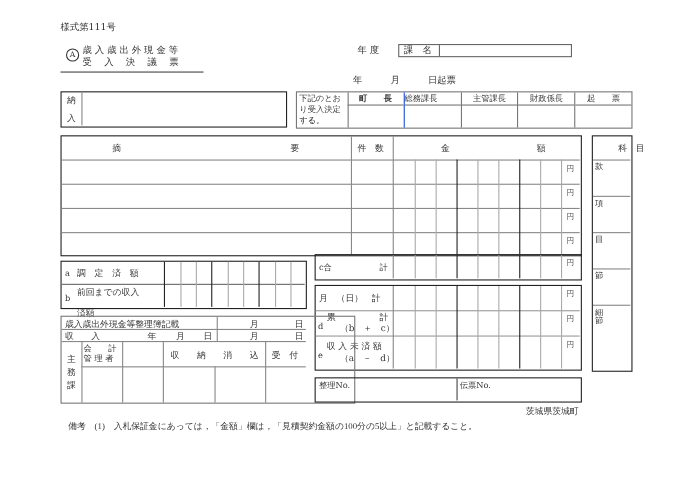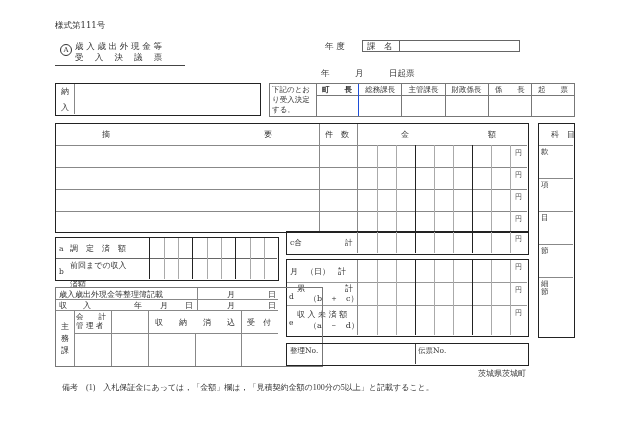--- a/index.html
+++ b/index.html
@@ -44,30 +44,27 @@
   <div class="abs" style="left:0;top:0;width:46px;height:32px;border-right:1px solid #777;">
     <div class="t" style="left:2px;top:2px;font-size:7.5px;">下記のとお</div>
     <div class="t" style="left:2px;top:12px;font-size:7.5px;">り受入決定</div>
     <div class="t" style="left:2px;top:22px;font-size:7.5px;">する。</div>
   </div>
   <div class="abs" style="left:46px;top:0;width:258px;height:32px;display:flex;">
     <div style="flex:1;border-right:1px solid #1d4ed8;position:relative;font-weight:bold;">
         <div style="height:11px;border-bottom:1px solid #777;font-size:7.5px;text-align:center;line-height:11px;">町　　長</div>
       </div>
     <div style="flex:1;border-right:1px solid #777;">
-        <div style="height:11px;border-bottom:1px solid #777;font-size:7.5px;text-align:center;line-height:11px;">総務課長</div>
+        <div style="height:11px;border-bottom:1px solid #777;font-size:7.5px;text-align:left;line-height:11px;">総務課長</div>
       </div>
     <div style="flex:1;border-right:1px solid #777;">
         <div style="height:11px;border-bottom:1px solid #777;font-size:7.5px;text-align:center;line-height:11px;">主管課長</div>
       </div>
     <div style="flex:1;border-right:1px solid #777;">
         <div style="height:11px;border-bottom:1px solid #777;font-size:7.5px;text-align:center;line-height:11px;">財政係長</div>
-      </div>
-    <div style="flex:1;border-right:1px solid #777;">
-        <div style="height:11px;border-bottom:1px solid #777;font-size:7.5px;text-align:center;line-height:11px;">係　　長</div>
       </div>
     <div style="flex:1;">
         <div style="height:11px;border-bottom:1px solid #777;font-size:7.5px;text-align:center;line-height:11px;">起　　票</div>
       </div>
   </div>
 </div>
 
 <div class="box" style="left:55px;top:123px;width:474px;height:110px;">
 
   <div class="t" style="left:46px;top:7px;font-size:8px;">摘</div>
@@ -195,21 +192,21 @@
 
 <div class="box" style="left:286px;top:343px;width:243px;height:23px;">
   <div class="t" style="left:3px;top:3px;font-size:7.5px;">整理No.</div>
   <div class="vl" style="left:128px;top:0;height:20px;border-color:#444;"></div>
   <div class="t" style="left:131px;top:3px;font-size:7.5px;">伝票No.</div>
   <div class="abs" style="left:36px;top:1px;width:90px;height:18px;"></div>
   <div class="abs" style="left:162px;top:1px;width:76px;height:18px;"></div>
 </div>
 
 <div class="box" style="left:538px;top:123px;width:37px;height:215px;">
-  <div class="t" style="left:12px;top:7px;font-size:8px;">科　目</div>
+  <div class="t" style="left:23px;top:7px;font-size:8px;">科　目</div>
   <div class="hl" style="left:0;top:21px;width:34px;border-color:#888;"></div>
   <div class="t" style="left:2px;top:24px;font-size:7.5px;">款</div>
   <div class="hl" style="left:0;top:54px;width:34px;border-color:#888;"></div>
   <div class="t" style="left:2px;top:57px;font-size:7.5px;">項</div>
   <div class="hl" style="left:0;top:87px;width:34px;border-color:#888;"></div>
   <div class="t" style="left:2px;top:90px;font-size:7.5px;">目</div>
   <div class="hl" style="left:0;top:120px;width:34px;border-color:#888;"></div>
   <div class="t" style="left:2px;top:123px;font-size:7.5px;">節</div>
   <div class="hl" style="left:0;top:153px;width:34px;border-color:#888;"></div>
   <div class="t" style="left:2px;top:156px;font-size:7.5px;width:8px;white-space:normal;">細節</div>

